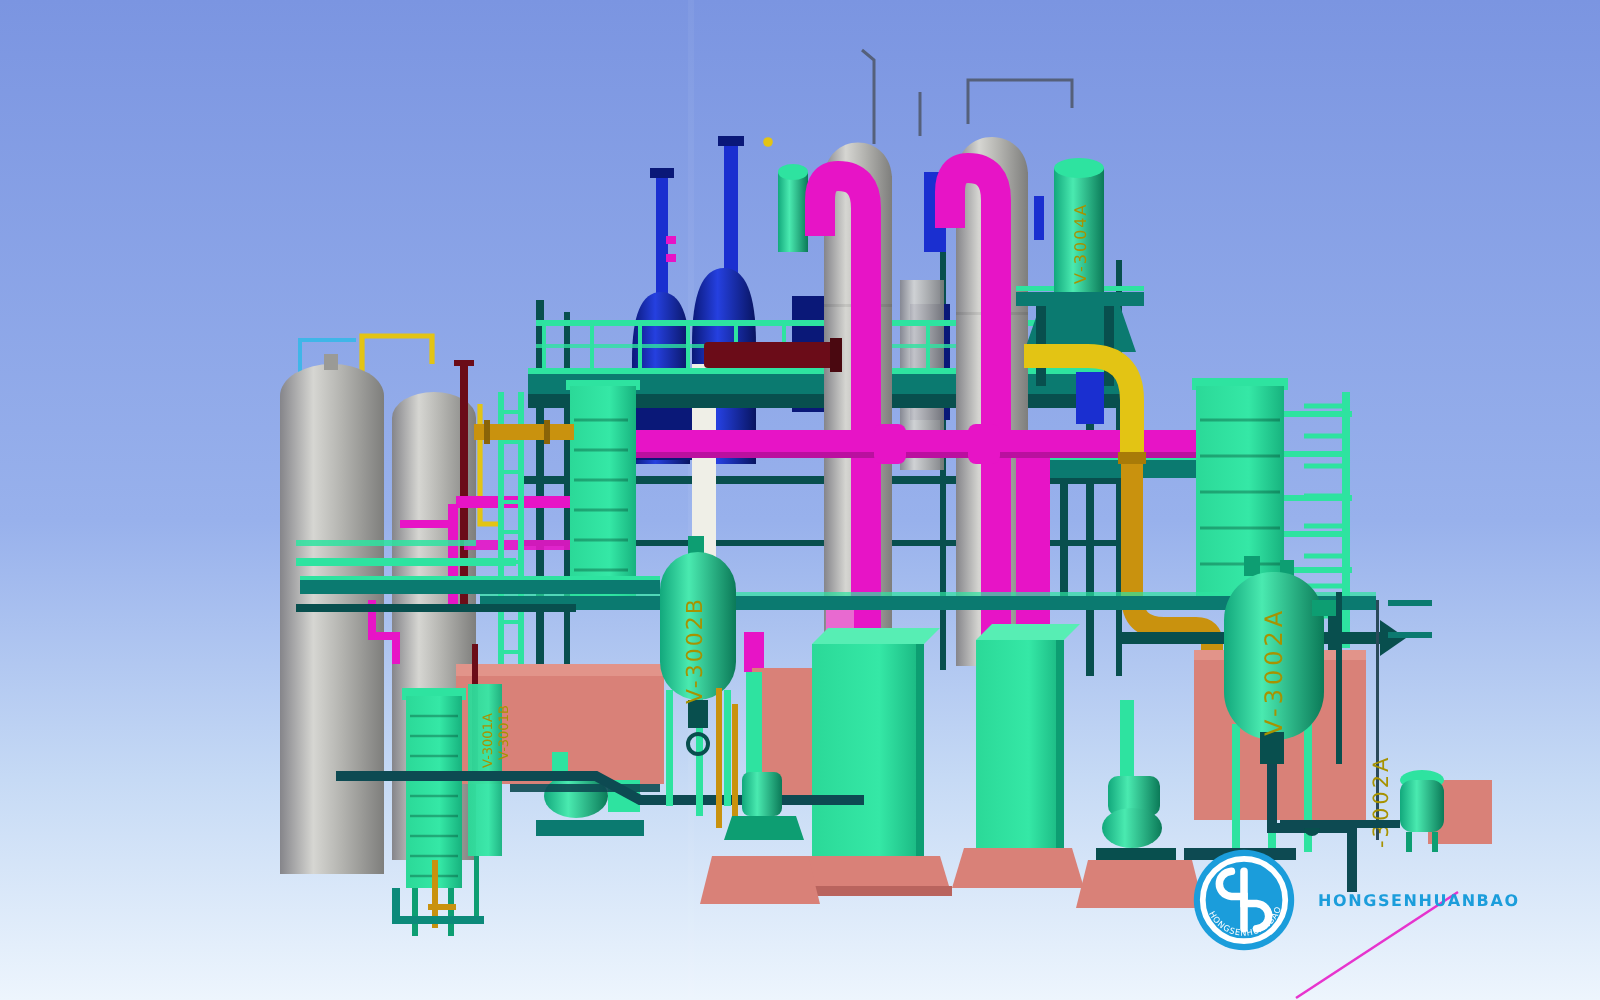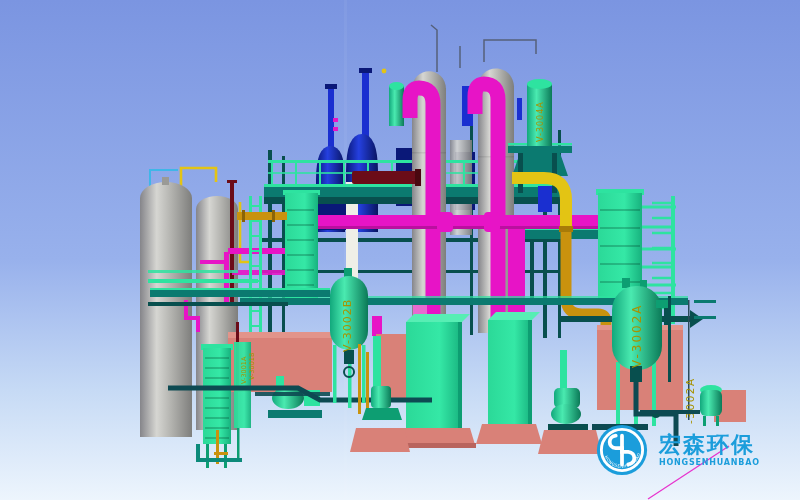--- a/index.html
+++ b/index.html
@@ -331,17 +331,16 @@
     </defs>
     <circle cx="29" cy="29" r="28" style="fill:var(--logo-blue)"></circle>
     <circle cx="29" cy="29" r="23" fill="none" stroke="#ffffff" stroke-width="3.2"></circle>
     <path d="M22 13 C13 14 13 26 22 27 L29 27 L29 45" stroke="#ffffff" stroke-width="4.2" fill="none" stroke-linecap="round"></path>
     <path d="M36 45 C45 44 45 32 36 31 L29 31 L29 13" stroke="#ffffff" stroke-width="4.2" fill="none" stroke-linecap="round"></path>
     <text font-size="4.6" fill="#ffffff" letter-spacing=".4">
       <textPath href="#ringpath" startOffset="8%">HONGSENHUANBAO</textPath>
     </text>
   </svg>
   <div class="wm-text">
-    <div class="wm-cn">宏森环保</div>
     <div class="wm-en">HONGSENHUANBAO</div>
   </div>
 </div>
 </div>
 
 </body></html>

